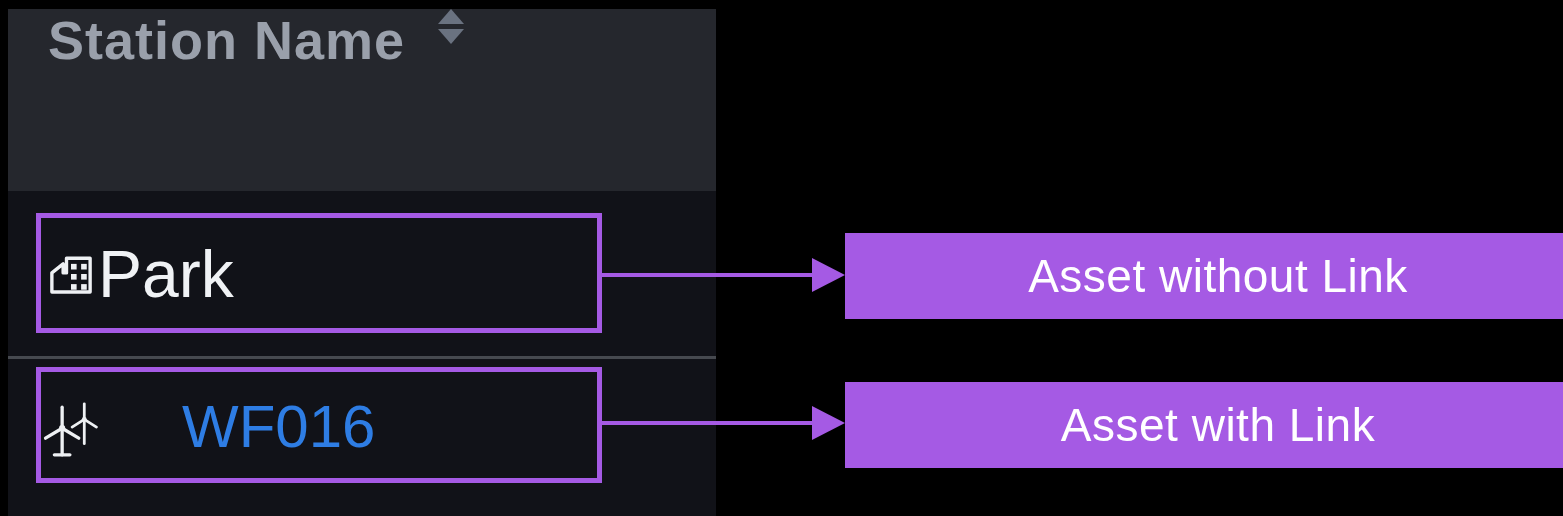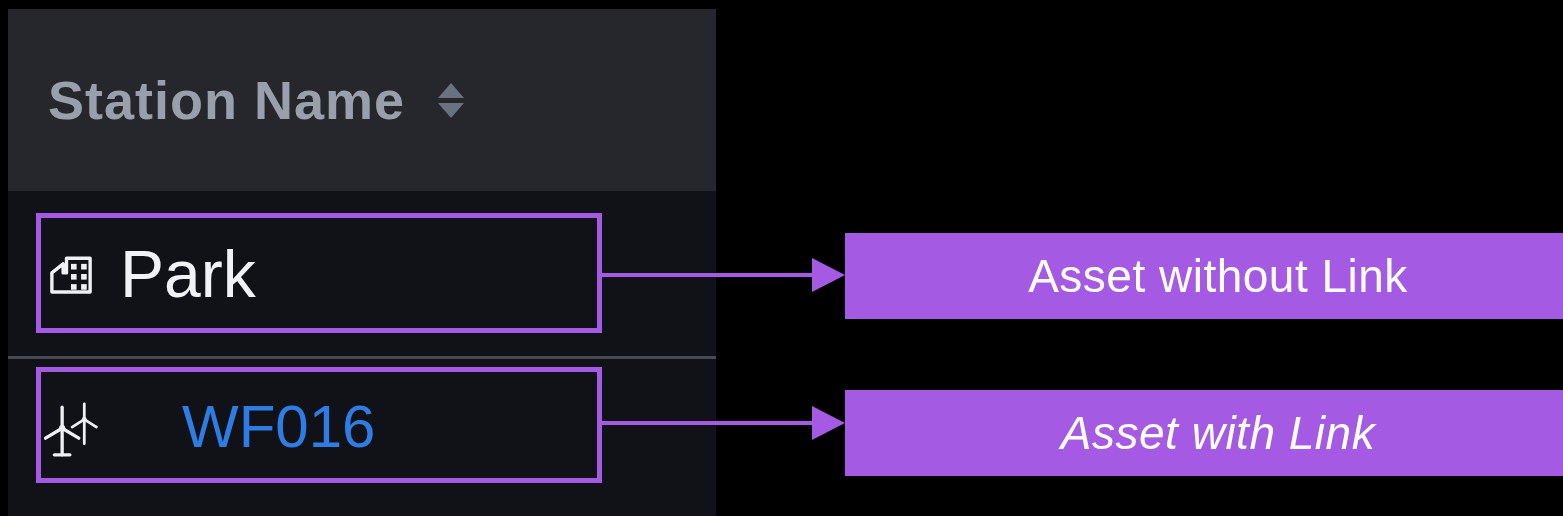--- a/index.html
+++ b/index.html
@@ -33,21 +33,21 @@
     left: 8px; top: 9px;
     width: 708px; height: 507px;
     background: var(--panel-bg);
   }
   .table-header {
     position: absolute;
     left: 8px; top: 9px;
     width: 708px; height: 182px;
     background: var(--header-bg);
     display: flex;
-    align-items: center;
+    align-items: flex-start;
     padding-left: 40px;
     cursor: default;
   }
   .table-header .header-label {
     color: var(--header-text);
     font-size: 54px;
     font-weight: bold;
     letter-spacing: 1px;
     white-space: nowrap;
   }
@@ -65,21 +65,20 @@
     display: flex;
     align-items: center;
   }
   .row-1 { left: 44px; top: 224px; width: 550px; height: 100px; }
   .row-2 { left: 40px; top: 378px; width: 550px; height: 96px; gap: 44px; }
   .row .row-icon { display: inline-flex; flex: none; }
   .row-1 .row-label {
     color: var(--row-text);
     font-size: 66px;
     font-weight: 300;
-    margin-left: 22px;
     white-space: nowrap;
   }
   .row-2 .row-label {
     color: var(--link-blue);
     font-size: 60px;
     font-weight: 300;
     margin-left: 36px;
     text-decoration: none;
     white-space: nowrap;
   }
@@ -117,21 +116,21 @@
     left: 845px;
     width: 718px;
     height: 86px;
     background: var(--annotation-purple);
     display: flex;
     align-items: center;
     justify-content: center;
     padding-left: 28px;
   }
   .annotation-box-1 { top: 233px; }
-  .annotation-box-2 { top: 390px; font-style: italic; }
+  .annotation-box-2 { top: 382px; }
   .annotation-box .annotation-label {
     color: var(--annotation-text);
     font-size: 46px;
     font-weight: 300;
     letter-spacing: 0.5px;
     white-space: nowrap;
   }
 </style>
 </head>
 <body>

